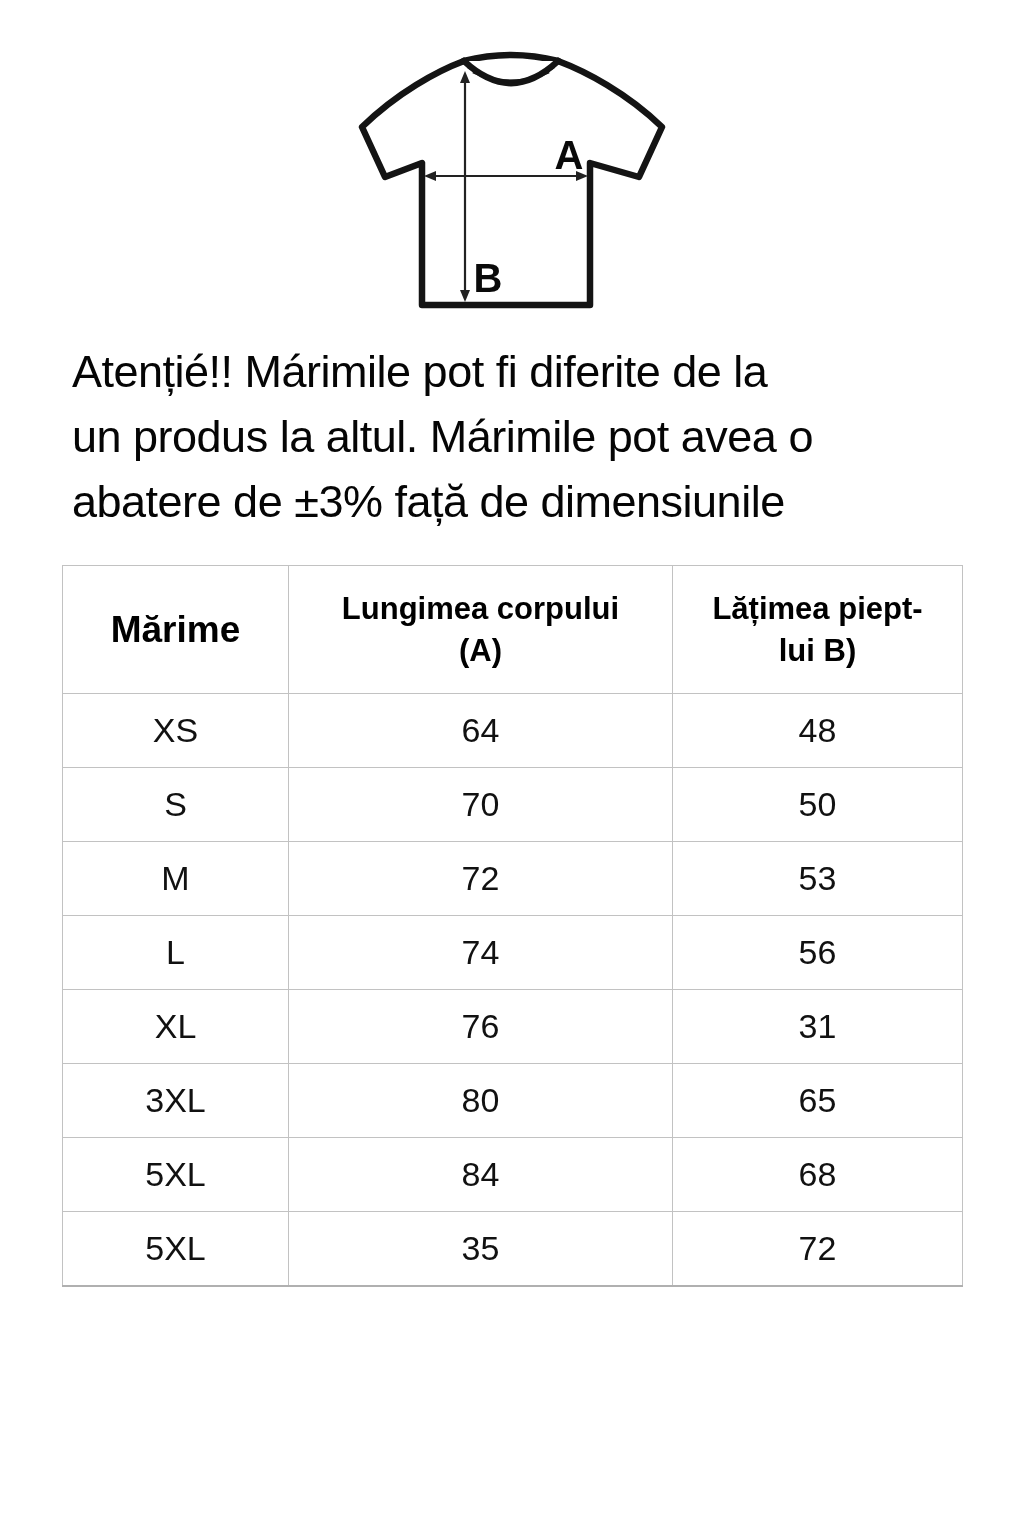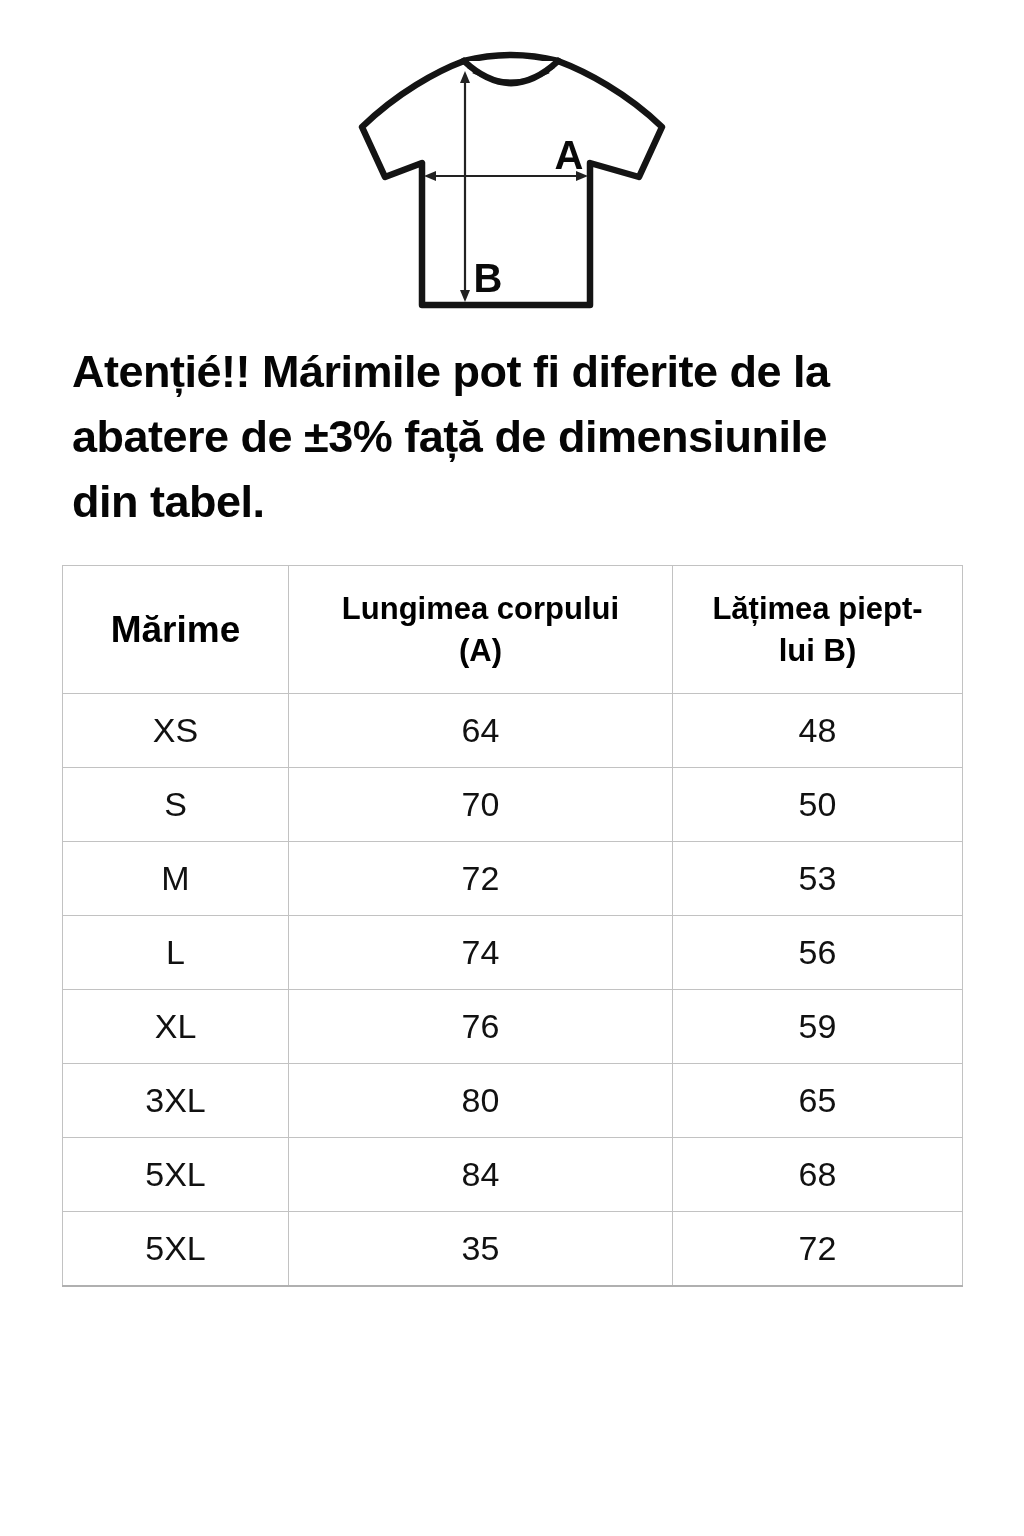--- a/index.html
+++ b/index.html
@@ -16,21 +16,21 @@
   .tshirt-wrap {
     width: 320px;
     height: 270px;
     margin: 45px auto 0 auto;
   }
   .tshirt-wrap svg { display: block; width: 320px; height: 270px; }
   .warning {
     margin: 24px 48px 0 72px;
     font-size: 45px;
     line-height: 65px;
-    font-weight: 700;
+    font-weight: 400;
     color: #050505;
     letter-spacing: -0.5px;
   }
   table.size-table {
     border-collapse: collapse;
     table-layout: fixed;
     width: 900px;
     margin: 31px 0 0 62px;
     border: 1px solid #ababab;
     border-bottom: 2px solid #b0b0b0;
@@ -81,22 +81,22 @@
       <polygon points="72,131 84,126 84,136" fill="#222"></polygon>
       <polygon points="236,131 224,126 224,136" fill="#222"></polygon>
 
       <text x="217" y="124" font-size="40" font-weight="bold" fill="#0a0a0a" text-anchor="middle" font-family="Liberation Sans, sans-serif">A</text>
       <text x="136" y="247" font-size="40" font-weight="bold" fill="#0a0a0a" text-anchor="middle" font-family="Liberation Sans, sans-serif">B</text>
     </svg>
   </div>
 
   <div class="warning">
     <div>Atențié!! Márimile pot fi diferite de la</div>
+    <div>un produs la altul. Márimile pot avea o</div>
     <div>abatere de ±3% față de dimensiunile</div>
-    <div>din tabel.</div>
   </div>
 
   <table class="size-table">
     <colgroup>
       <col style="width:226px">
       <col style="width:384px">
       <col style="width:290px">
     </colgroup>
     <thead>
       <tr>
@@ -128,21 +128,21 @@
         <td>53</td>
       </tr>
       <tr>
         <td>L</td>
         <td>74</td>
         <td>56</td>
       </tr>
       <tr>
         <td>XL</td>
         <td>76</td>
-        <td>59</td>
+        <td>31</td>
       </tr>
       <tr>
         <td>3XL</td>
         <td>80</td>
         <td>65</td>
       </tr>
       <tr>
         <td>5XL</td>
         <td>84</td>
         <td>68</td>

